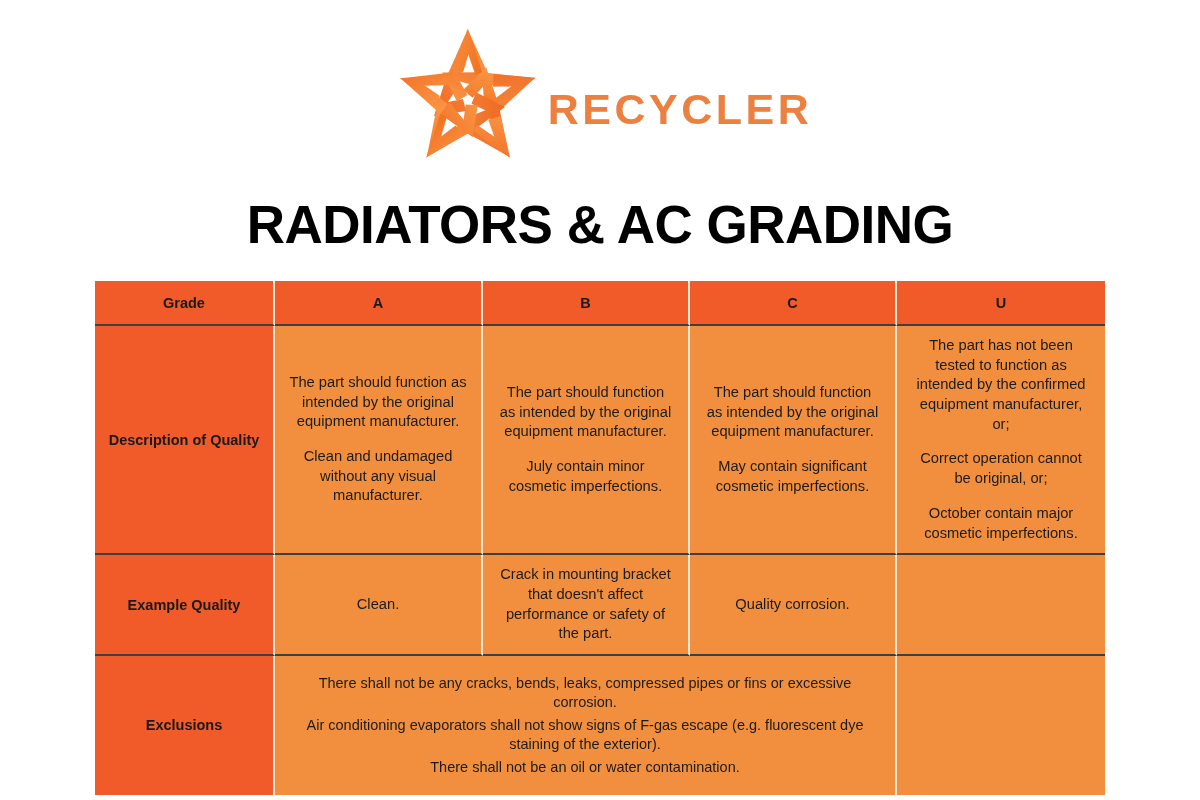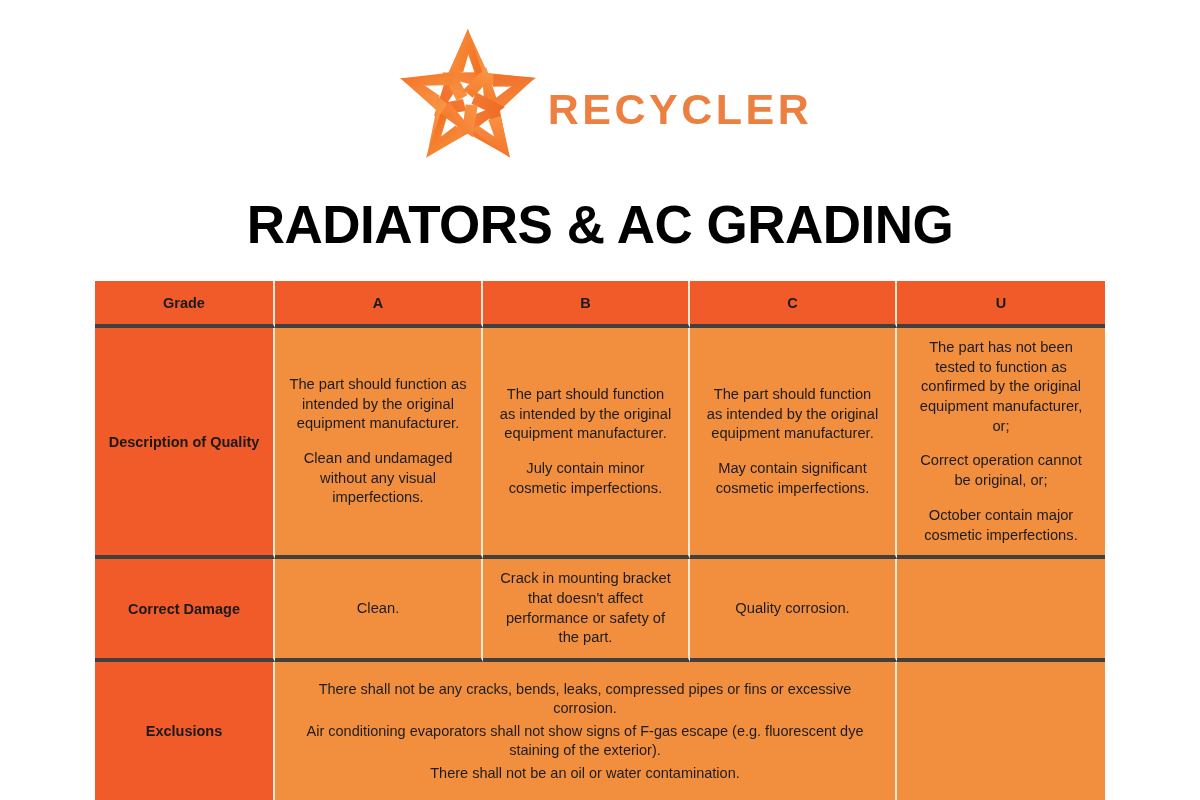--- a/index.html
+++ b/index.html
@@ -82,21 +82,21 @@
     left: 95px;
     top: 281px;
     width: 1010px;
     border-collapse: separate;
     border-spacing: 0;
     table-layout: fixed;
   }
   .grading-table td,
   .grading-table th {
     border-right: 2px solid #FCE6D4;
-    border-bottom: 4px solid #404040;
+    border-bottom: 2px solid #404040;
     padding: 0;
     vertical-align: middle;
     text-align: center;
   }
   .grading-table tr td:last-child,
   .grading-table tr th:last-child {
     border-right: none;
   }
   .grading-table tr:last-child td {
     border-bottom: none;
@@ -226,39 +226,39 @@
         <th class="col-head">C</th>
         <th class="col-head">U</th>
       </tr>
     </thead>
     <tbody>
 
       <tr class="r-desc">
         <td class="row-head">Description of Quality</td>
         <td class="cell">
           <p class="para">The part should function as intended by the original equipment manufacturer.</p>
-          <p class="para">Clean and undamaged without any visual imperfections.</p>
+          <p class="para">Clean and undamaged without any visual manufacturer.</p>
         </td>
         <td class="cell">
           <p class="para">The part should function as intended by the original equipment manufacturer.</p>
           <p class="para">July contain minor cosmetic imperfections.</p>
         </td>
         <td class="cell">
           <p class="para">The part should function as intended by the original equipment manufacturer.</p>
           <p class="para">May contain significant cosmetic imperfections.</p>
         </td>
         <td class="cell">
-          <p class="para">The part has not been tested to function as confirmed by the original equipment manufacturer, or;</p>
+          <p class="para">The part has not been tested to function as intended by the confirmed equipment manufacturer, or;</p>
           <p class="para">Correct operation cannot be original, or;</p>
           <p class="para">October contain major cosmetic imperfections.</p>
         </td>
       </tr>
 
       <tr class="r-dmg">
-        <td class="row-head">Correct Damage</td>
+        <td class="row-head">Example Quality</td>
         <td class="cell">
           <p class="para">Clean.</p>
         </td>
         <td class="cell">
           <p class="para">Crack in mounting bracket that doesn't affect performance or safety of the part.</p>
         </td>
         <td class="cell">
           <p class="para">Quality corrosion.</p>
         </td>
         <td class="cell">

